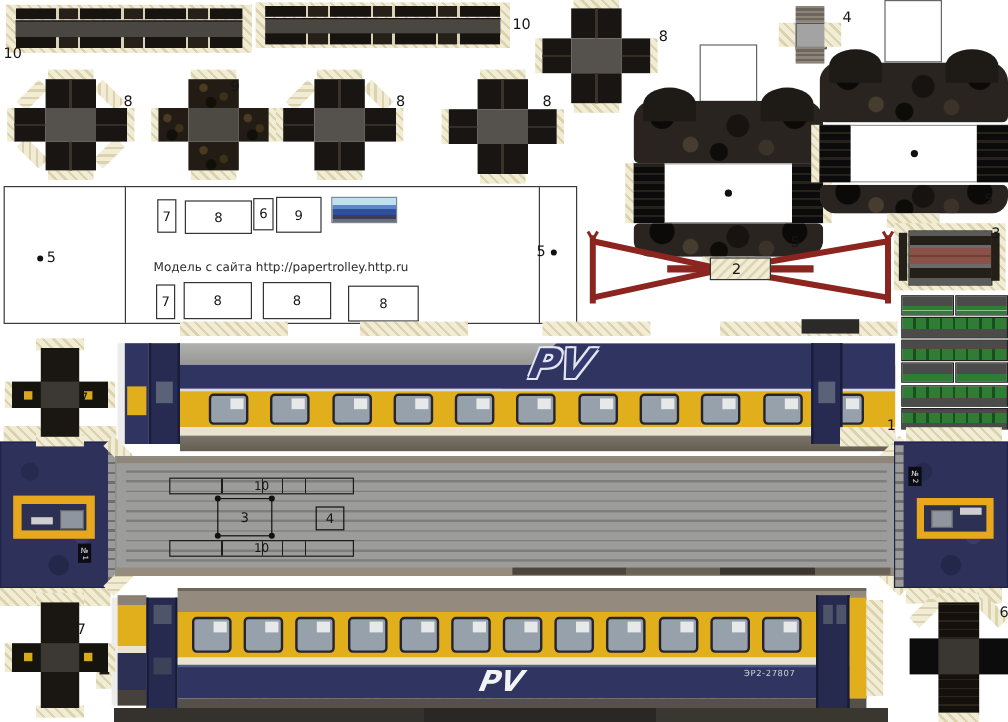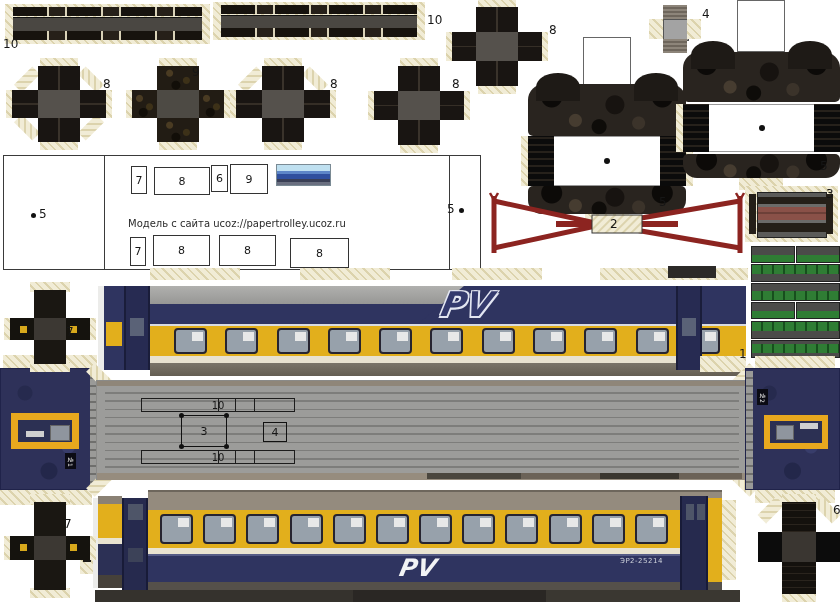--- a/index.html
+++ b/index.html
@@ -209,21 +209,21 @@
         <span>8</span>
       </div>
     <div class="slot" style="left:207px;top:9px;width:15px;height:25px;">
         <span>6</span>
       </div>
     <div class="slot" style="left:226px;top:8px;width:36px;height:28px;">
         <span>9</span>
       </div>
     <div class="abs" style="left:272px;top:8px;width:53px;height:20px;border:1px solid #7a8a94;background:linear-gradient(#bfe0f0 0 28%,#5d86c8 28% 45%,#2f4f9e 45% 72%,#3a3f55 72% 86%,#6a6f80 86%);"></div>
 
-    <div class="abs" style="left:124px;top:62px;width:230px;font-size:10px;color:#2a2a2a;">Модель с сайта  ucoz://papertrolley.ucoz.ru</div>
+    <div class="abs" style="left:124px;top:62px;width:230px;font-size:10px;color:#2a2a2a;">Модель с сайта  http://papertrolley.http.ru</div>
 
     <div class="slot" style="left:126px;top:81px;width:14px;height:27px;">
         <span>7</span>
       </div>
     <div class="slot" style="left:149px;top:79px;width:55px;height:29px;">
         <span>8</span>
       </div>
     <div class="slot" style="left:215px;top:79px;width:55px;height:29px;">
         <span>8</span>
       </div>
@@ -400,21 +400,21 @@
         <div class="twin"></div>
         <div class="twin"></div>
         <div class="twin"></div>
         <div class="twin"></div>
         <div class="twin"></div>
         <div class="twin"></div>
       </div>
     <div class="abs" style="left:68px;top:60px;width:574px;height:6px;background:#e9e3d0;"></div>
     <div class="abs navy" style="left:68px;top:66px;width:574px;height:28px;box-shadow:inset 0 2px 0 #565c86;">
       <div class="logoWhite" style="left:252px;top:0px;font-size:24px;">PV</div>
-      <div class="abs" style="left:472px;top:3px;font-size:7px;color:#cfd3dc;letter-spacing:.5px;">ЭР2-25214</div>
+      <div class="abs" style="left:472px;top:3px;font-size:7px;color:#cfd3dc;letter-spacing:.5px;">ЭР2-27807</div>
     </div>
     <div class="abs" style="left:68px;top:94px;width:574px;height:10px;background:#55504a;"></div>
     <div class="abs" style="left:600px;top:8px;width:28px;height:96px;background:#262a4e;border-left:2px solid #181b38;border-right:2px solid #181b38;box-sizing:border-box;">
       <div class="abs" style="left:4px;top:8px;width:8px;height:16px;background:#4e5568;"></div>
       <div class="abs" style="left:15px;top:8px;width:8px;height:16px;background:#4e5568;"></div>
     </div>
     <div class="abs" style="left:596px;top:104px;width:36px;height:10px;background:#14120f;"></div>
     <div class="abs" style="left:628px;top:10px;width:14px;height:84px;background:#e2af1c;"></div>
     <div class="abs hatch" style="left:642px;top:12px;width:14px;height:80px;"></div>
   </div>

